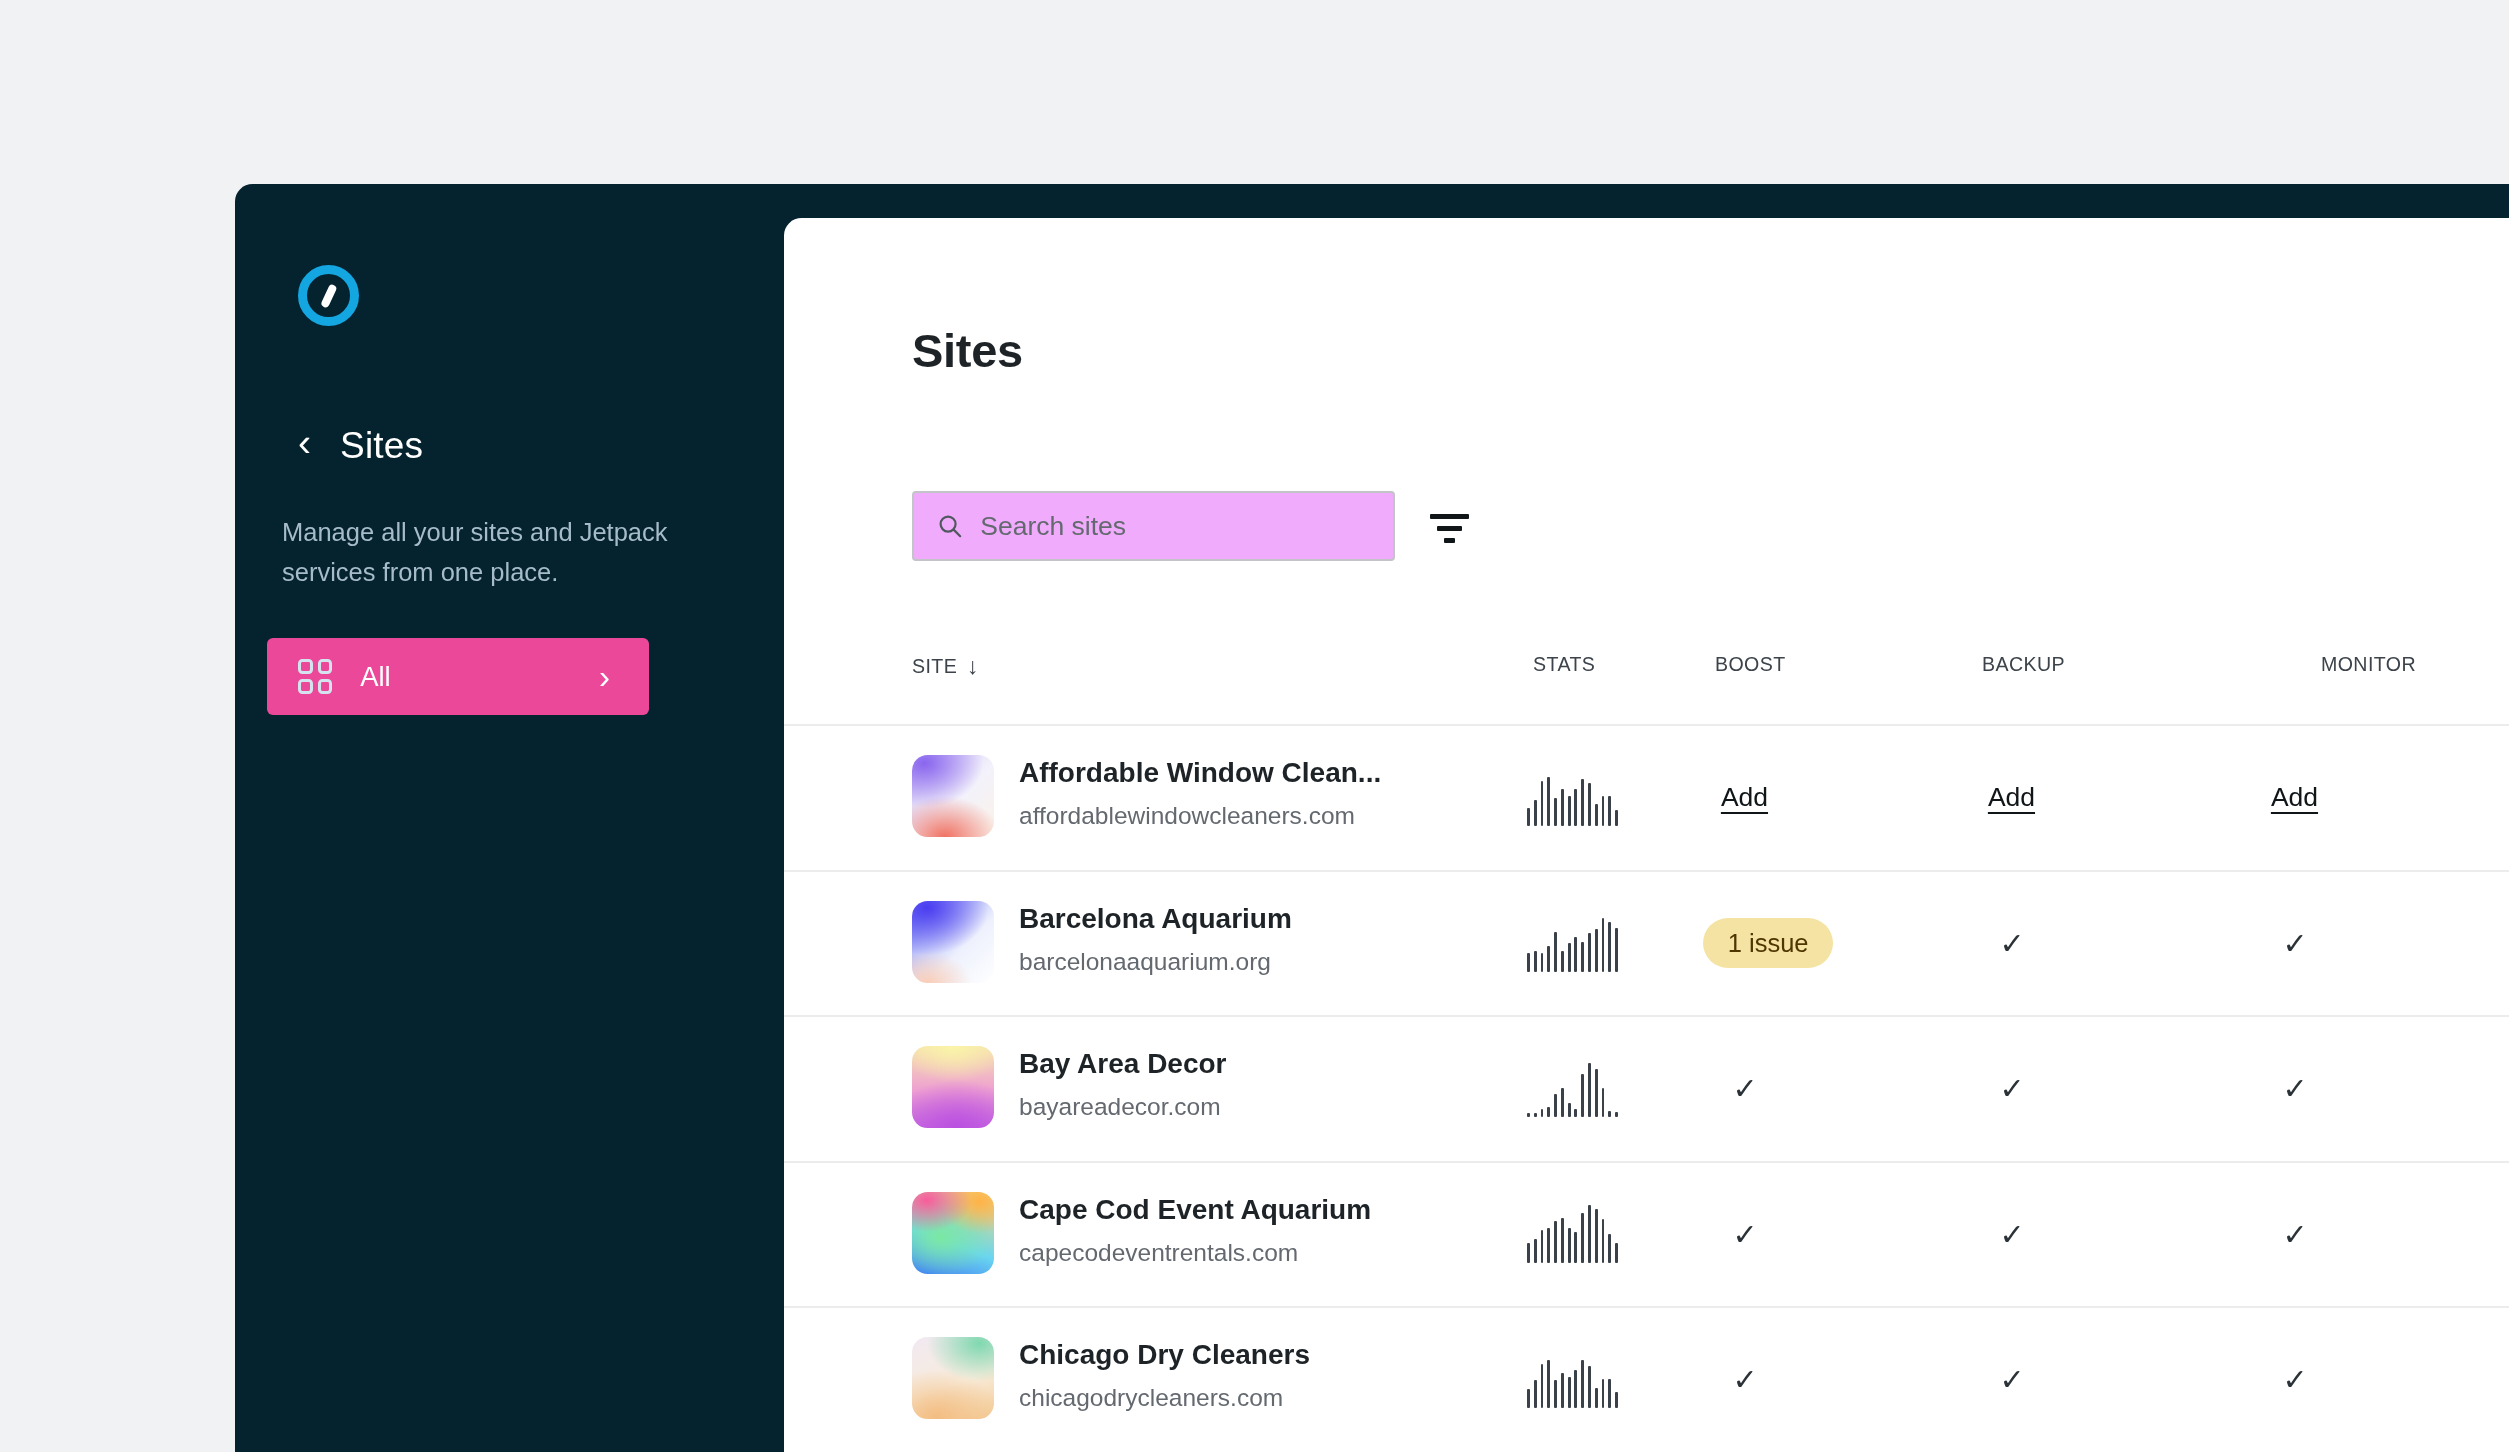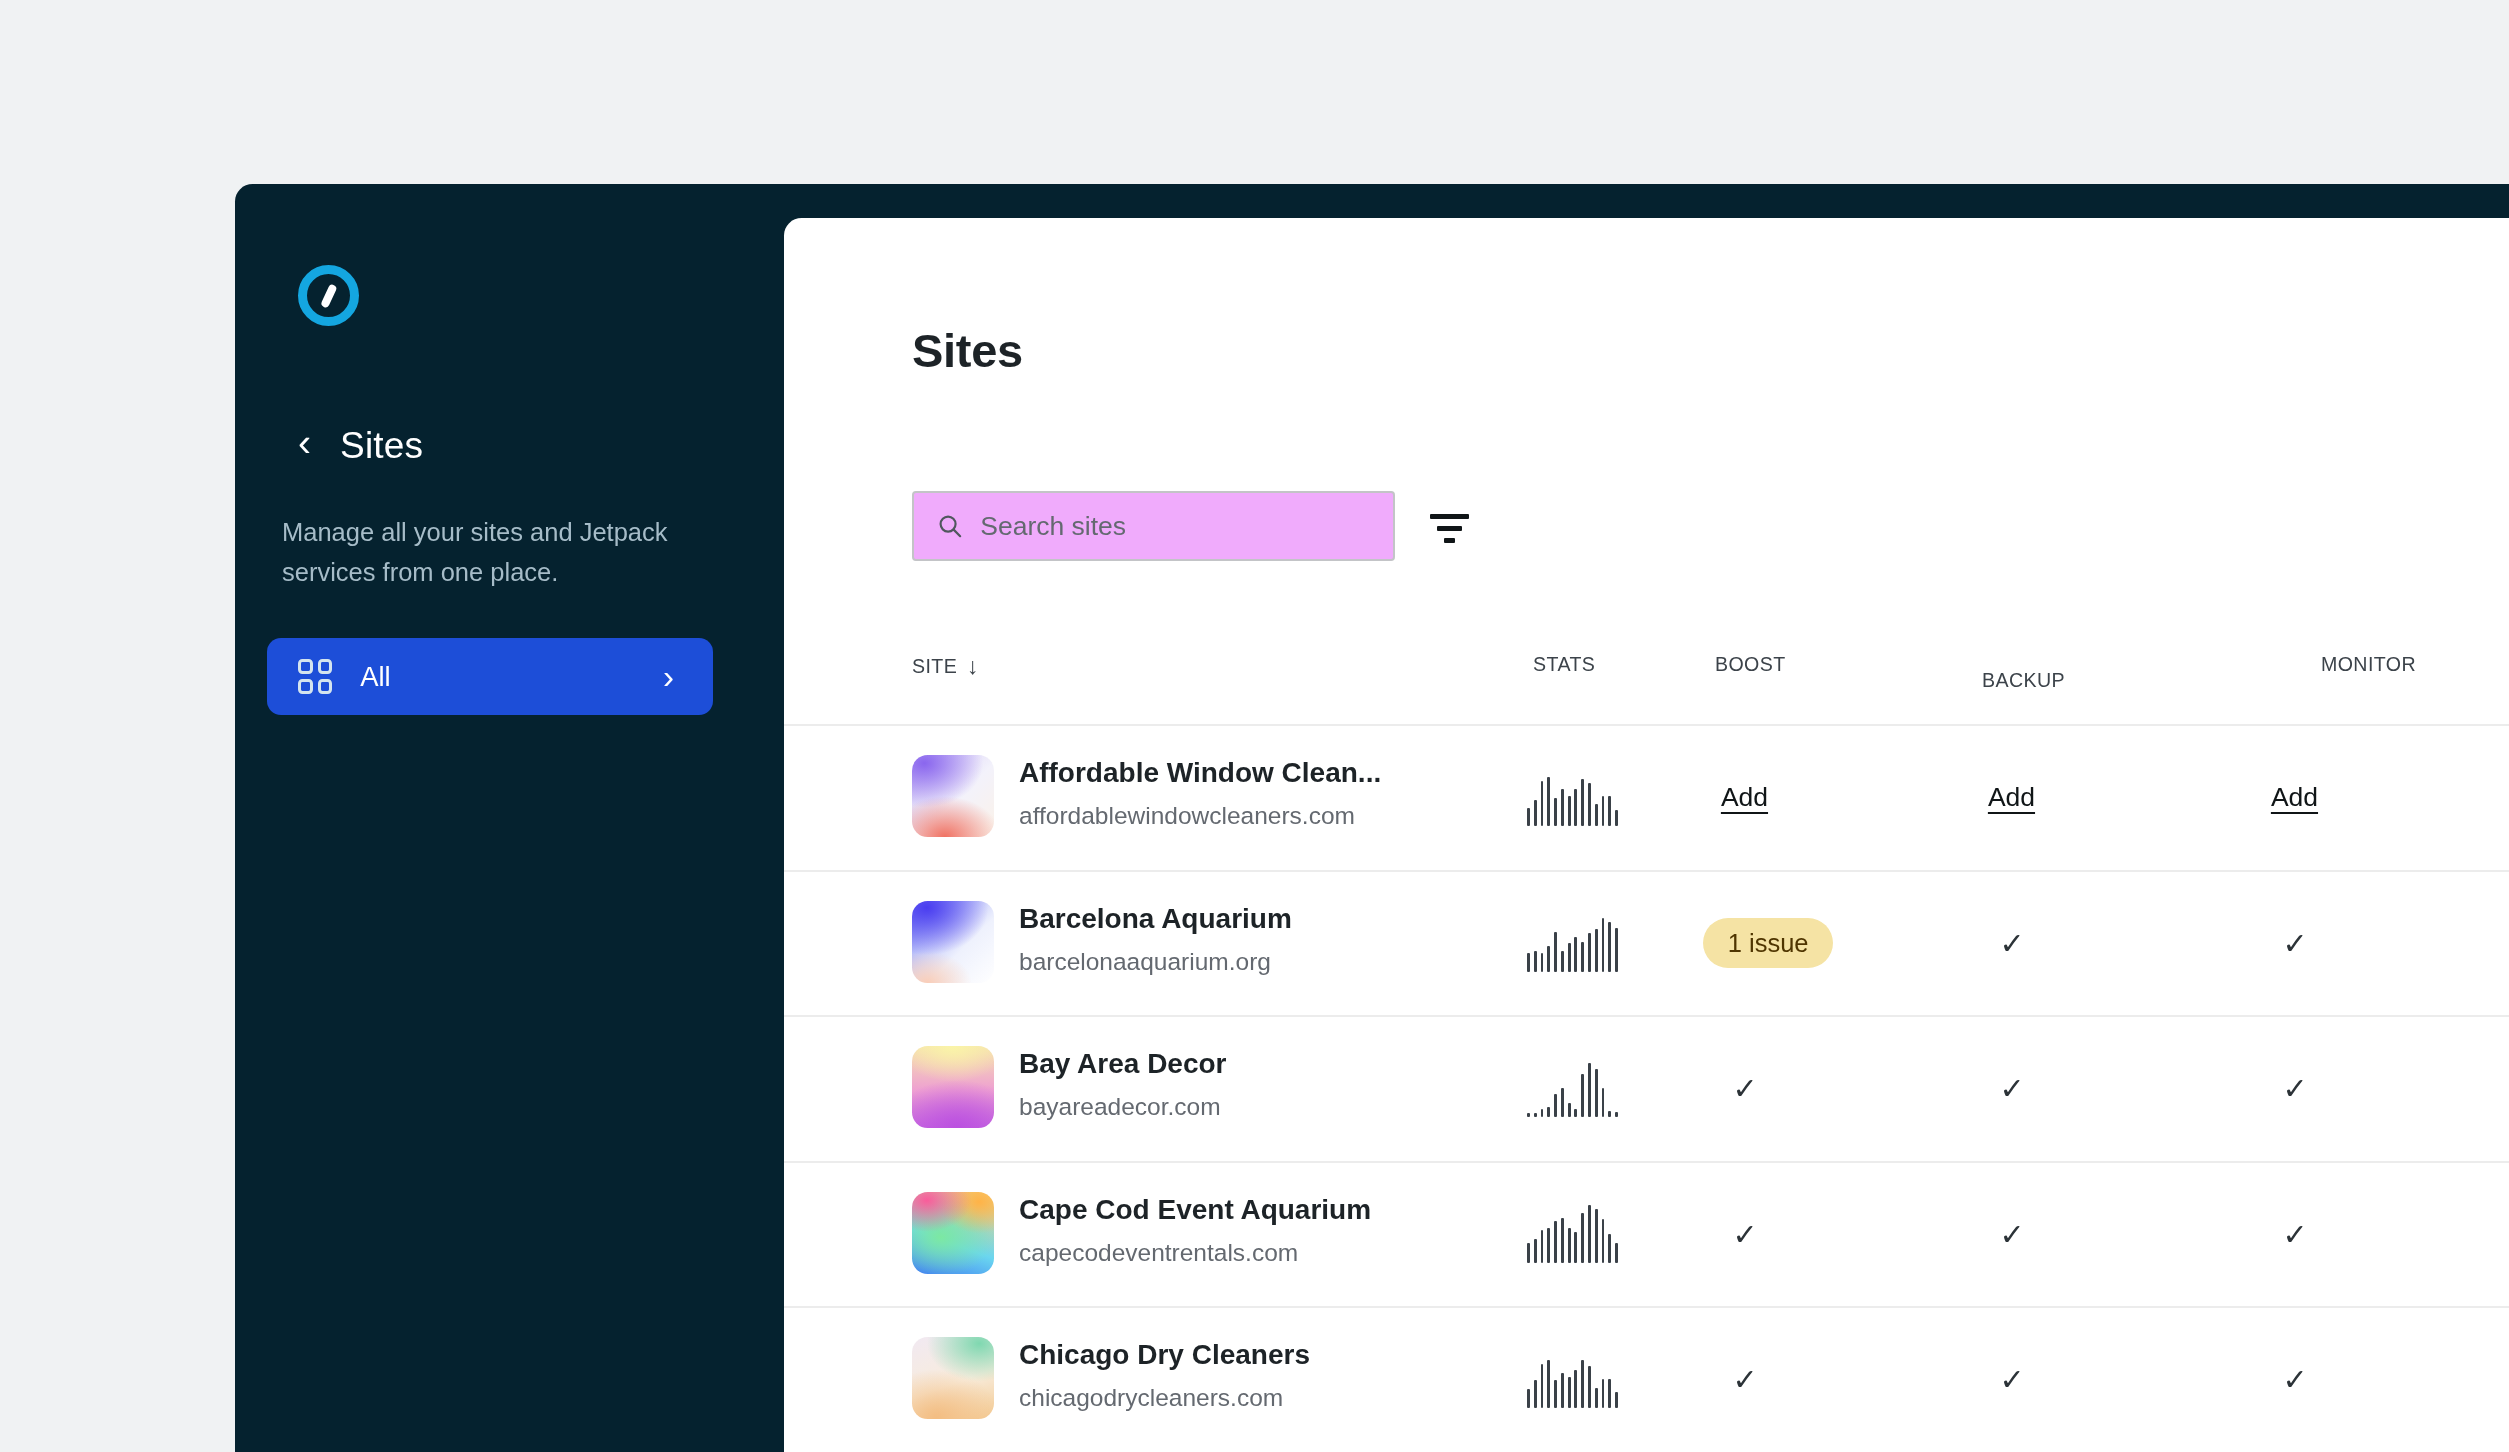--- a/index.html
+++ b/index.html
@@ -36,22 +36,22 @@
   .back-chevron {
     color: #ffffff; font-size: 39px; line-height: 47px; font-weight: 400;
     transform: translateY(-2.9px); cursor: pointer;
   }
   .side-title { color: #ffffff; font-size: 37px; line-height: 47px; font-weight: 500; letter-spacing: 0.2px; }
   .side-desc {
     position: absolute; left: 47px; top: 328px; width: 423px;
     color: #a6bcc8; font-size: 25.5px; line-height: 40px; font-weight: 400;
   }
   .side-item {
-    position: absolute; left: 32px; top: 454px; width: 446px; height: 77px;
-    background: #1d4ed8; border-radius: 14px;
+    position: absolute; left: 32px; top: 454px; width: 382px; height: 77px;
+    background: #ec4899; border-radius: 6px;
     display: flex; align-items: center; cursor: pointer;
   }
   .grid-icon {
     margin-left: 31px;
     display: grid; grid-template-columns: 14.7px 14.7px; grid-template-rows: 14.7px 14.7px;
     gap: 4.9px;
   }
   .grid-icon span {
     border: 3.4px solid #d4e4ee; border-radius: 4.4px; background: transparent;
   }
@@ -99,21 +99,21 @@
   .th {
     position: absolute; top: 0;
     font-size: 19.6px; font-weight: 500; color: #3c434a;
     text-transform: uppercase; letter-spacing: 0.4px;
     display: flex; align-items: center; gap: 9.8px; cursor: pointer;
   }
   .th .sort-arrow { font-size: 23.5px; font-weight: 400; color: #3c434a; }
   .th-site    { left: 128px; }
   .th-stats   { left: 749px; }
   .th-boost   { left: 931px; }
-  .th-backup  { left: 1198px; margin-top: 16px; }
+  .th-backup  { left: 1198px; }
   .th-monitor { left: 1537px; }
 
   .divider { position: absolute; left: 0; right: 0; height: 2px; background: #ececec; }
 
   .row { position: absolute; left: 0; right: 0; height: 116px; }
   .favicon {
     position: absolute; left: 128px; top: 31px;
     width: 82px; height: 82px; border-radius: 15.7px;
   }
   .site-name {

